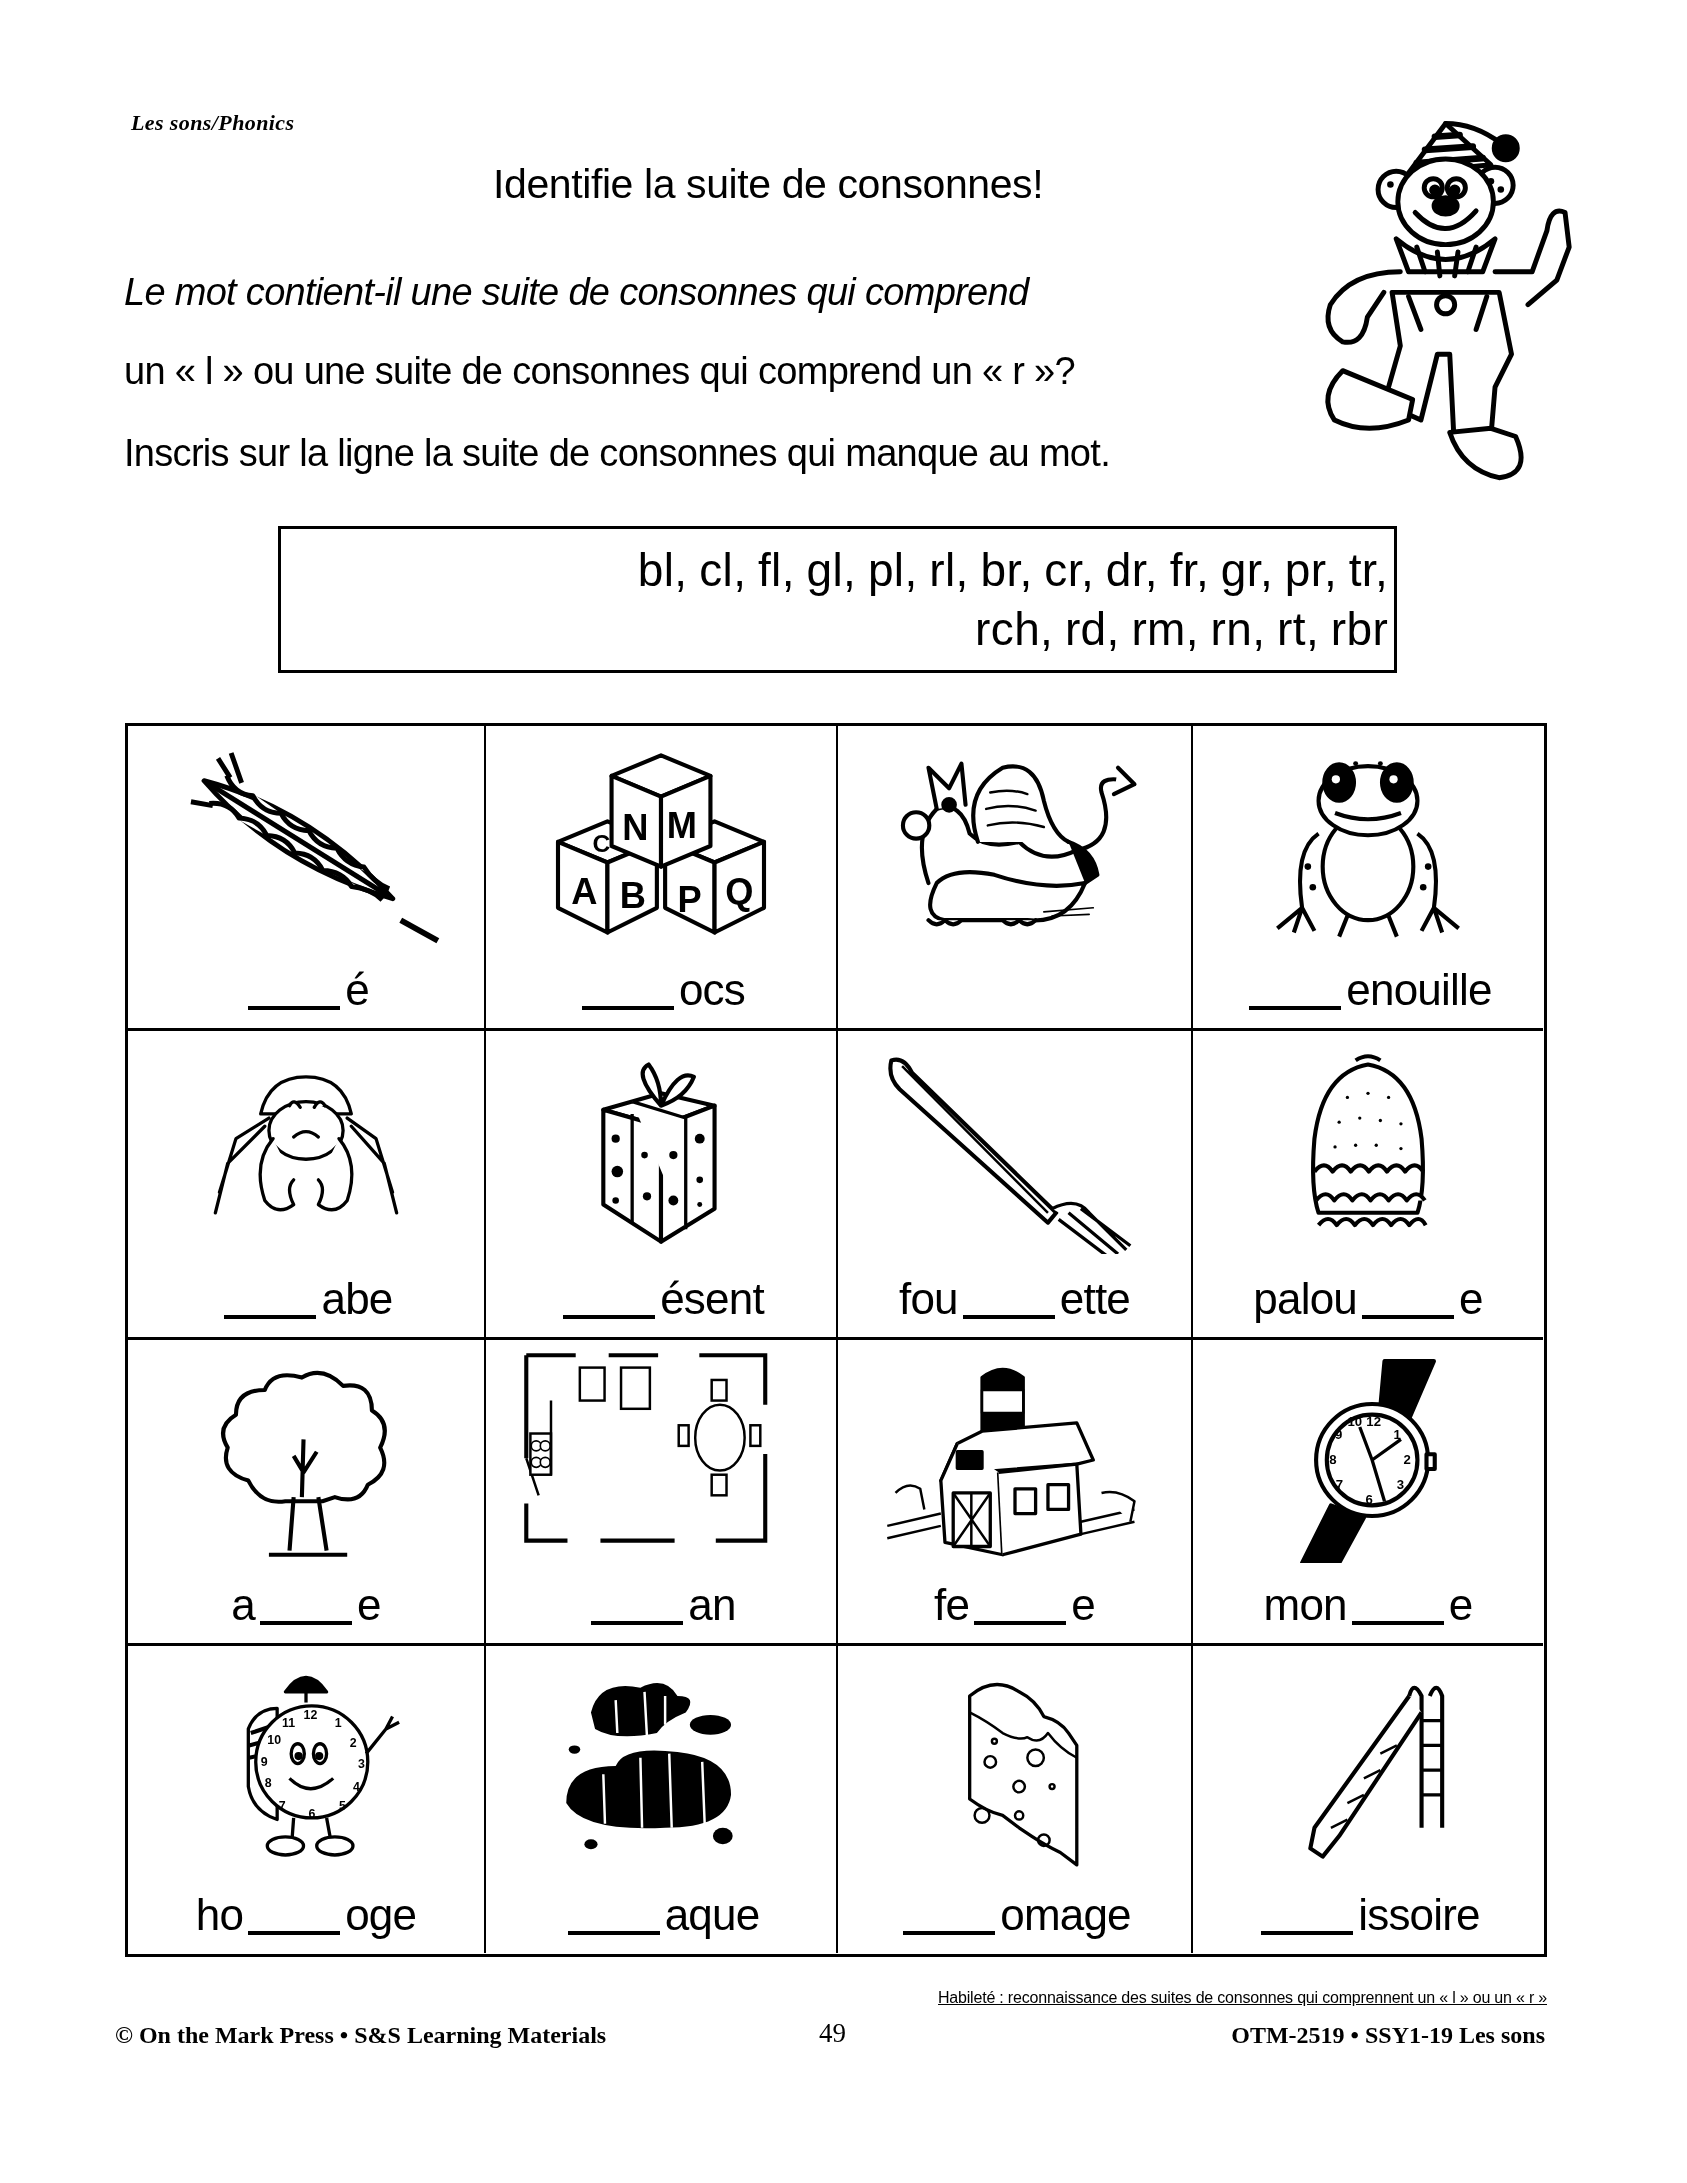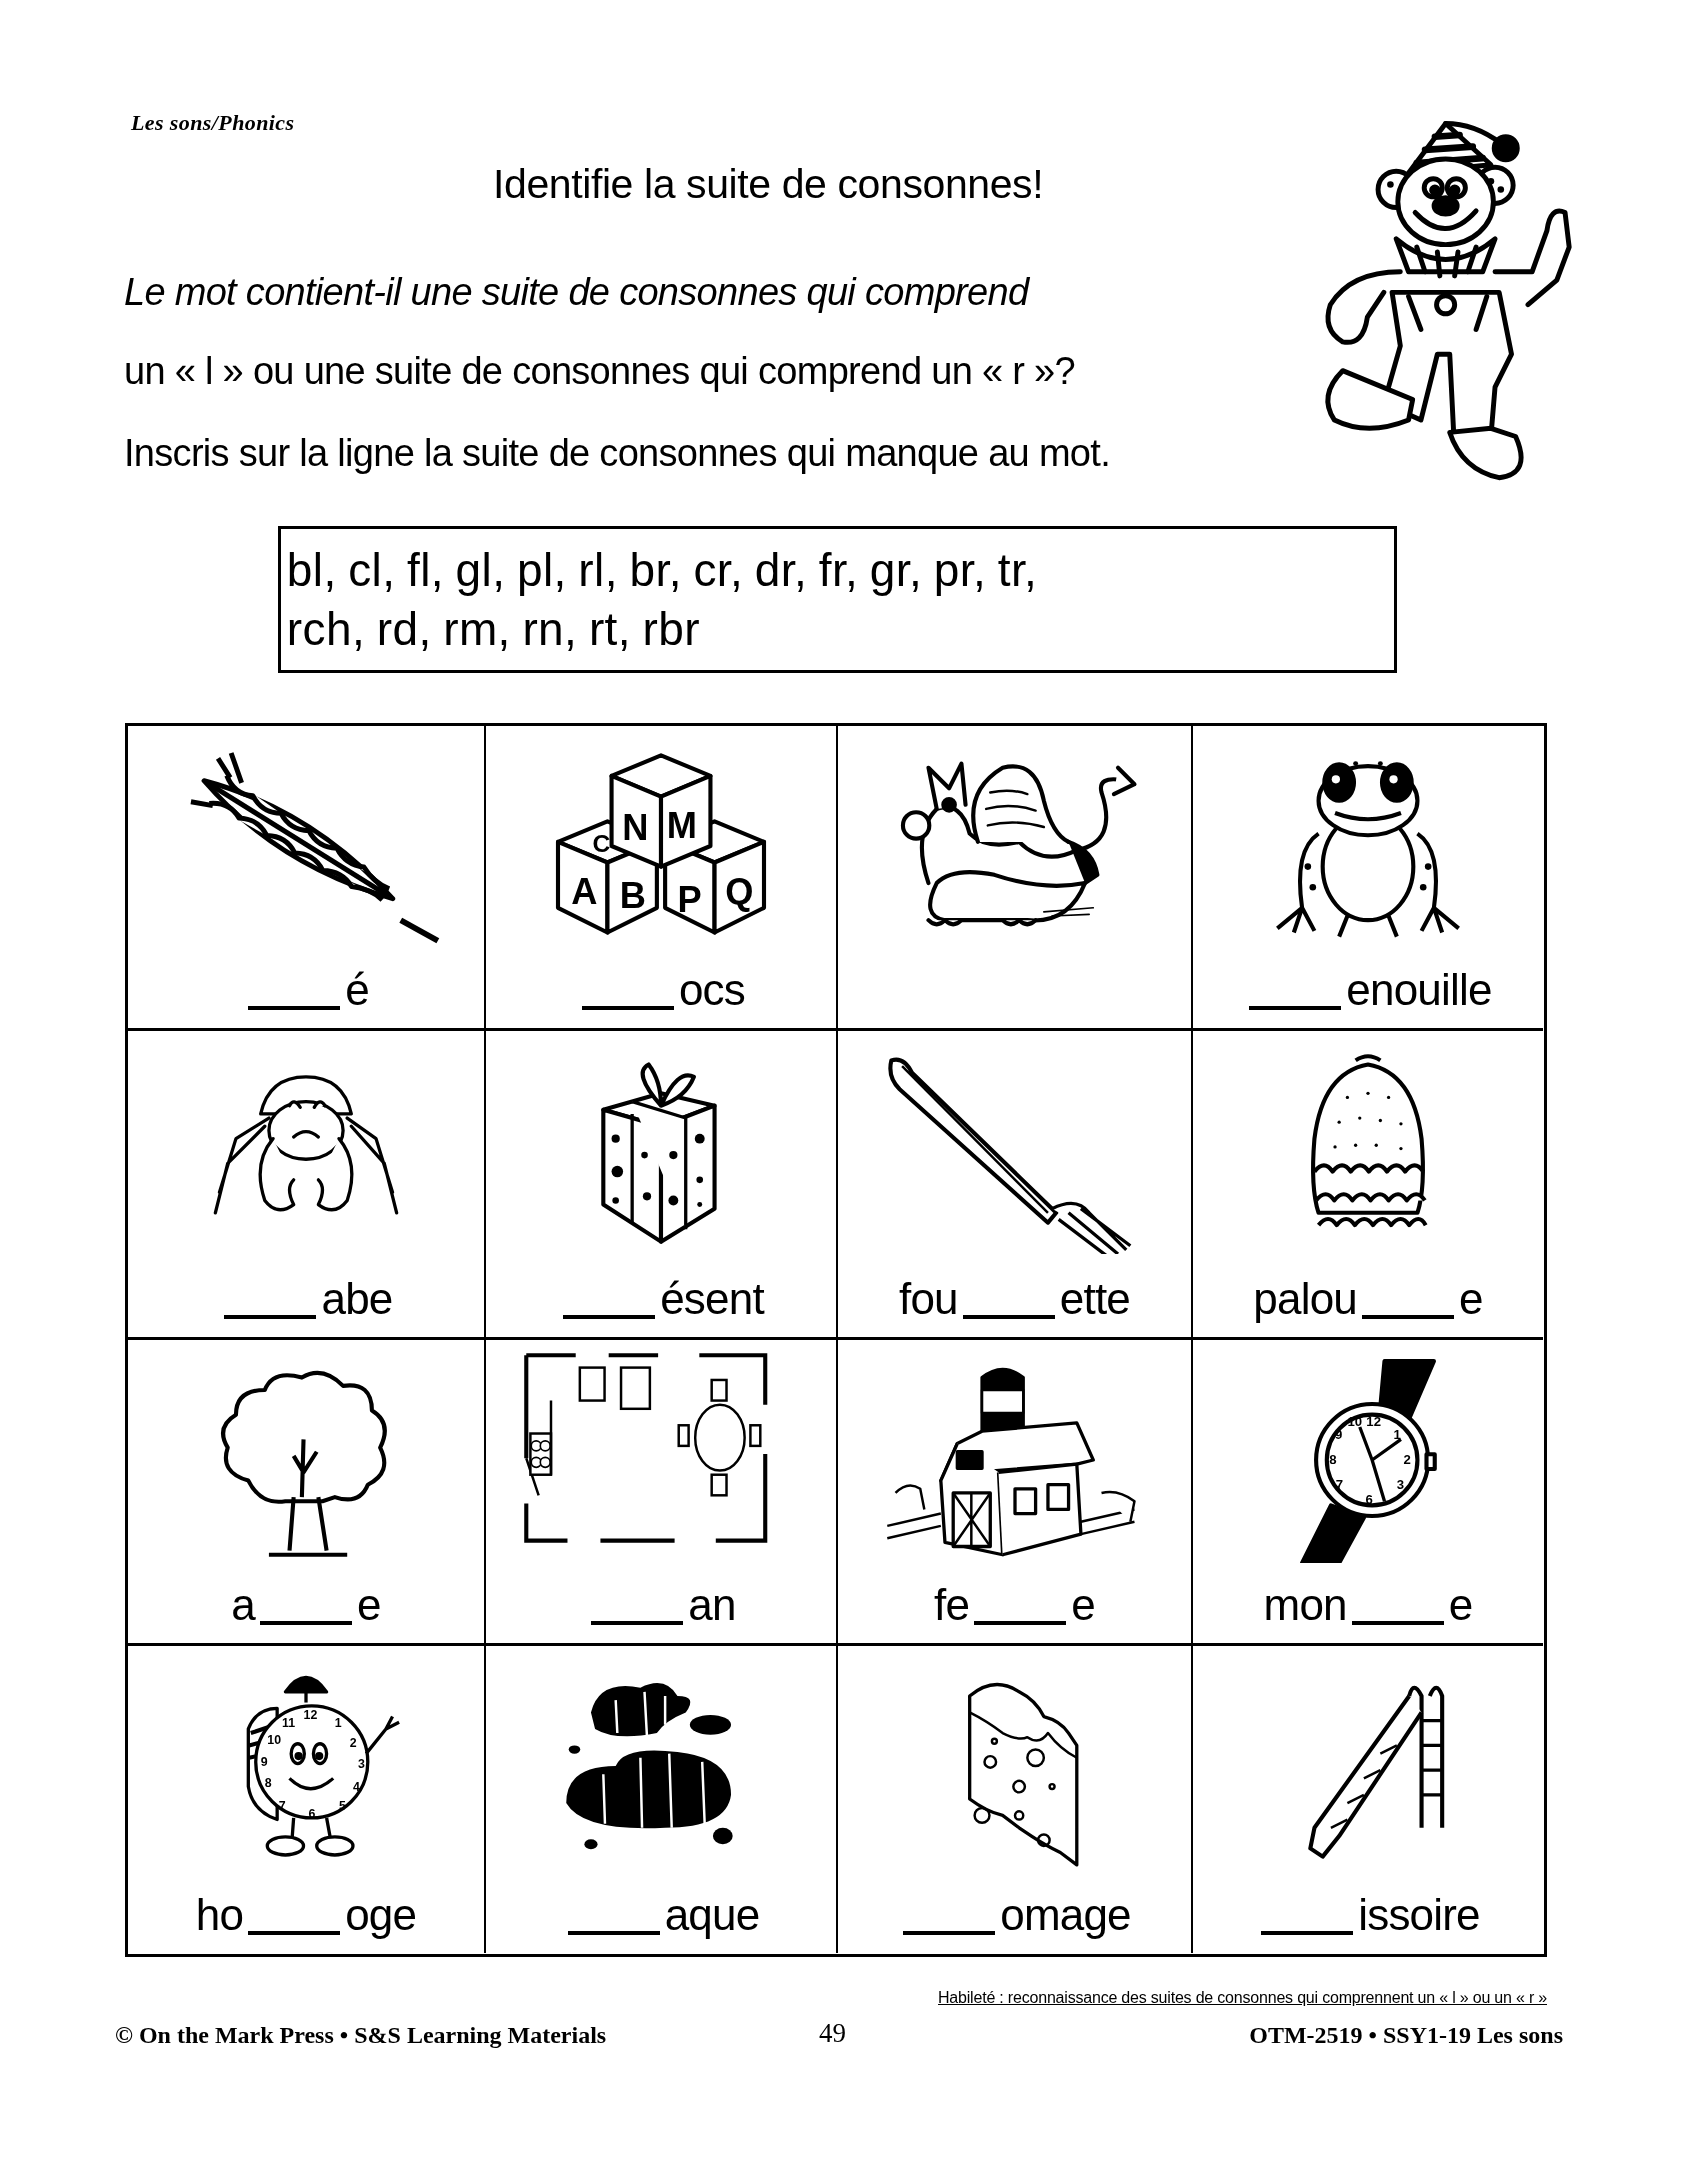--- a/index.html
+++ b/index.html
@@ -9,38 +9,38 @@
 
   #section-label { position: absolute; left: 124px; top: 110px; font-size: 22px; font-style: italic; font-weight: bold; letter-spacing: 0.4px; margin-left: 7px; }
   #page-title { position: absolute; left: 493px; top: 161px; font-size: 41px; letter-spacing: -0.4px; white-space: nowrap; }
   .instr { position: absolute; left: 124px; font-size: 38px; letter-spacing: -0.7px; white-space: nowrap; }
   #instr-1 { top: 271px; font-style: italic; }
   #instr-2 { top: 328px; margin-top: 22px; }
   #instr-3 { top: 432px; }
 
   #clown { position: absolute; left: 1285px; top: 107px; width: 313px; height: 379px; }
 
-  #word-bank { position: absolute; left: 278px; top: 526px; width: 1119px; height: 147px; border: 3.3px solid #000; box-sizing: border-box; text-align: left; }
+  #word-bank { position: absolute; left: 278px; top: 526px; width: 1119px; height: 147px; border: 3.3px solid #000; box-sizing: border-box; text-align: right; }
   #word-bank .line { font-size: 46px; letter-spacing: 0.4px; line-height: 59px; white-space: nowrap; }
   #word-bank .line:first-child { margin-top: 11.5px; }
   #word-bank .item { margin: 0 5.8px; }
 
   #grid { position: absolute; left: 125px; top: 723px; width: 1422px; height: 1234px; border: 3.3px solid #000; box-sizing: border-box;
           display: grid; grid-template-columns: 358px 352px 355px 350px; grid-template-rows: 305px 309px 306px 307px; }
   .cell { position: relative; border-right: 2.5px solid #000; border-bottom: 3.3px solid #000; box-sizing: border-box; overflow: hidden; }
   .cell.last-col { border-right: none; }
   .cell.last-row { border-bottom: none; }
   .cell svg.pic { position: absolute; left: 50%; top: 16.5px; transform: translateX(-50%); width: 272px; height: 206px; }
   .word { position: absolute; bottom: 13px; left: 0; right: 0; text-align: center; font-size: 44px; letter-spacing: -0.8px; white-space: nowrap; }
   .blank { display: inline-block; width: 92px; border-bottom: 4.1px solid #000; margin: 0 5px; vertical-align: -5px; height: 0.8px; }
 
   #skill-note { position: absolute; right: 140px; top: 1989px; font-size: 16px; white-space: nowrap; letter-spacing: -0.2px; text-decoration: underline; }
   #footer-left { position: absolute; left: 115px; top: 2022px; font-size: 24px; font-weight: bold; white-space: nowrap; }
   #footer-page { position: absolute; left: 819px; top: 2018px; font-size: 27px; }
-  #footer-right { position: absolute; right: 124px; top: 2022px; font-size: 24px; font-weight: bold; white-space: nowrap; }
+  #footer-right { position: absolute; right: 142px; top: 2022px; font-size: 24px; font-weight: bold; white-space: nowrap; }
 </style>
 </head>
 <body>
 
 <div id="section-label" class="serif">Les sons/Phonics</div>
 <div id="page-title" class="sans">Identifie la suite de consonnes!</div>
 
 <div id="instr-1" class="instr sans">Le mot contient-il une suite de consonnes qui comprend</div>
 <div id="instr-2" class="instr sans">un « l » ou une suite de consonnes qui comprend un « r »?</div>
 <div id="instr-3" class="instr sans">Inscris sur la ligne la suite de consonnes qui manque au mot.</div>

